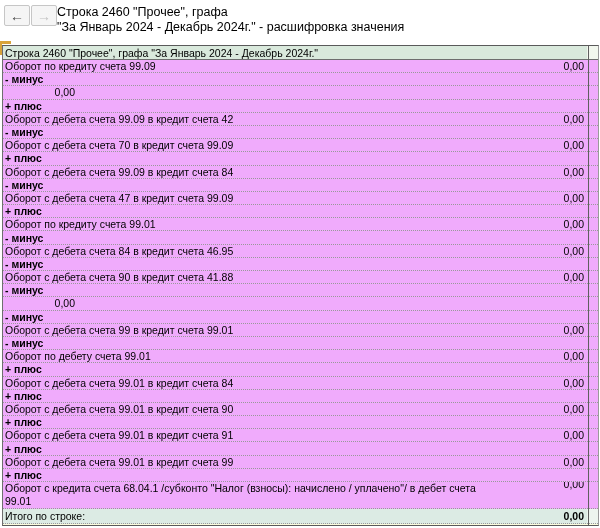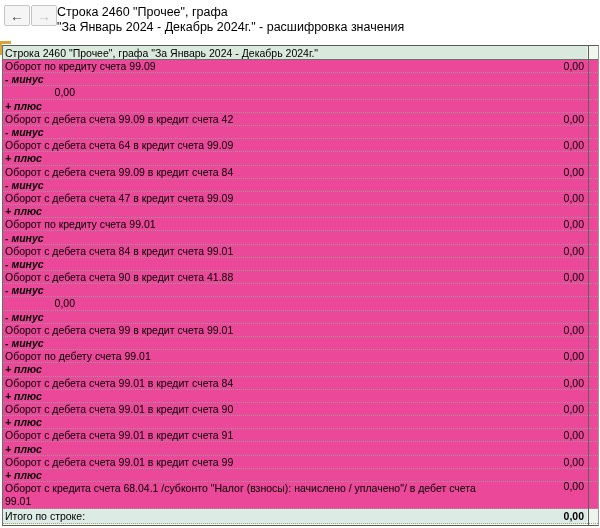--- a/index.html
+++ b/index.html
@@ -35,30 +35,30 @@
     overflow:hidden;
   }
   .vline{
     position:absolute;top:0;bottom:0;right:9px;width:0;
     border-left:1px solid #5f5f5f;z-index:5;
   }
   .row{
     display:flex;align-items:center;box-sizing:border-box;
     height:13.2px;border-bottom:1px dotted #9a9a9a;
     font-size:10.5px;line-height:12px;
-    padding:0 14px 0 2px;background:#ec4899;overflow:hidden;
+    padding:0 14px 0 2px;background:#f0abfc;overflow:hidden;
   }
   .row .lbl{flex:1;white-space:nowrap;overflow:hidden;}
   .row .val{width:70px;text-align:right;white-space:nowrap;}
   .row.header{
     height:14px;border-bottom:1px solid #6e6e6e;
     background:linear-gradient(to right,#d9e9dc 0,#d9e9dc 584px,#f2f7ee 584px);
   }
-  .row.op{font-weight:bold;font-style:italic;}
-  .row.data2{height:27px;padding-bottom:18px;}
+  .row.op{font-weight:bold;}
+  .row.data2{height:27px;align-items:flex-end;padding-bottom:18px;}
   .row.data2 .lbl{flex:none;width:498px;white-space:normal;line-height:12.5px;align-self:flex-start;}
   .row.data2 .val{flex:1;}
   .row.total{
     height:15px;font-weight:normal;
     border-bottom:1px dotted #9a9a9a;
     background:linear-gradient(to right,#dcebe4 0,#dcebe4 584px,#edf4ee 584px);
   }
   .row.total .val{font-weight:bold;}
   
   .corner-h{position:absolute;left:0;top:41px;width:11px;height:3px;background:#d8a33a;z-index:8;}
@@ -102,21 +102,21 @@
         <span class="lbl">+ плюс</span>
       </div>
       <div class="row data">
         <span class="lbl">Оборот с дебета счета 99.09 в кредит счета 42</span>
         <span class="val">0,00</span>
       </div>
       <div class="row op">
         <span class="lbl">- минус</span>
       </div>
       <div class="row data">
-        <span class="lbl">Оборот с дебета счета 64 в кредит счета 99.09</span>
+        <span class="lbl">Оборот с дебета счета 70 в кредит счета 99.09</span>
         <span class="val">0,00</span>
       </div>
       <div class="row op">
         <span class="lbl">+ плюс</span>
       </div>
       <div class="row data">
         <span class="lbl">Оборот с дебета счета 99.09 в кредит счета 84</span>
         <span class="val">0,00</span>
       </div>
       <div class="row op">
@@ -130,21 +130,21 @@
         <span class="lbl">+ плюс</span>
       </div>
       <div class="row data">
         <span class="lbl">Оборот по кредиту счета 99.01</span>
         <span class="val">0,00</span>
       </div>
       <div class="row op">
         <span class="lbl">- минус</span>
       </div>
       <div class="row data">
-        <span class="lbl">Оборот с дебета счета 84 в кредит счета 99.01</span>
+        <span class="lbl">Оборот с дебета счета 84 в кредит счета 46.95</span>
         <span class="val">0,00</span>
       </div>
       <div class="row op">
         <span class="lbl">- минус</span>
       </div>
       <div class="row data">
         <span class="lbl">Оборот с дебета счета 90 в кредит счета 41.88</span>
         <span class="val">0,00</span>
       </div>
       <div class="row op">

